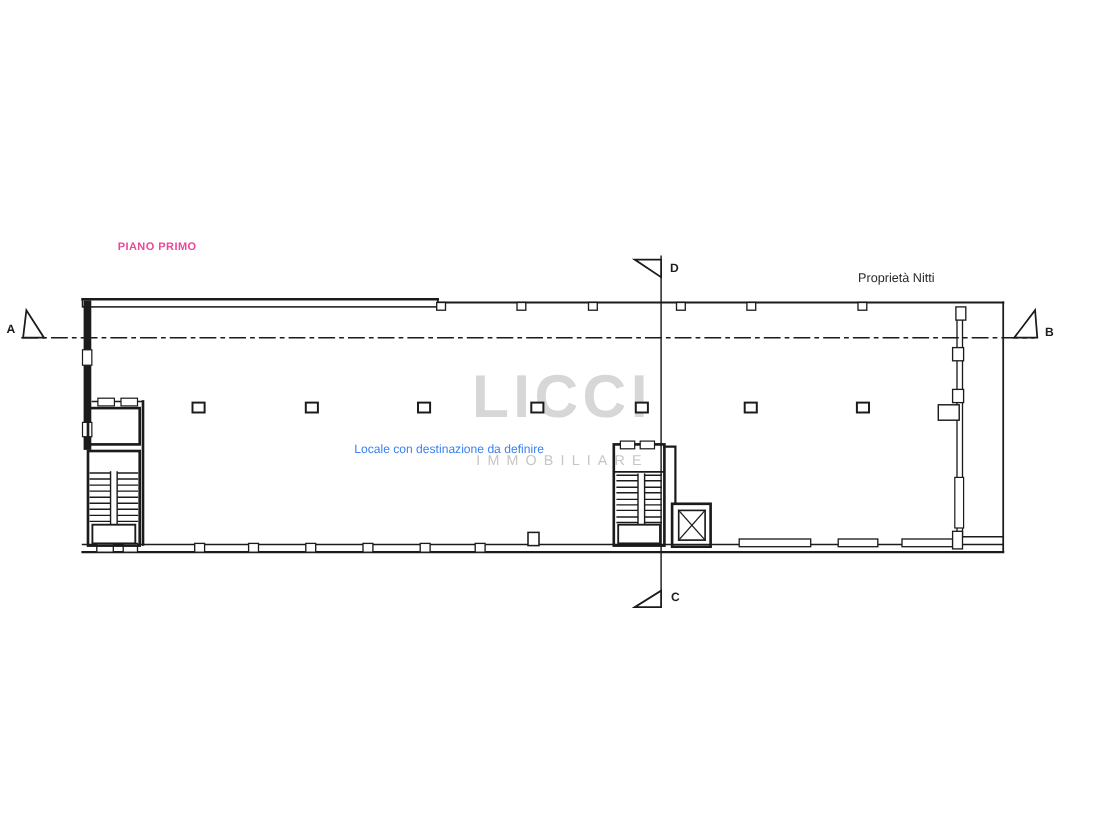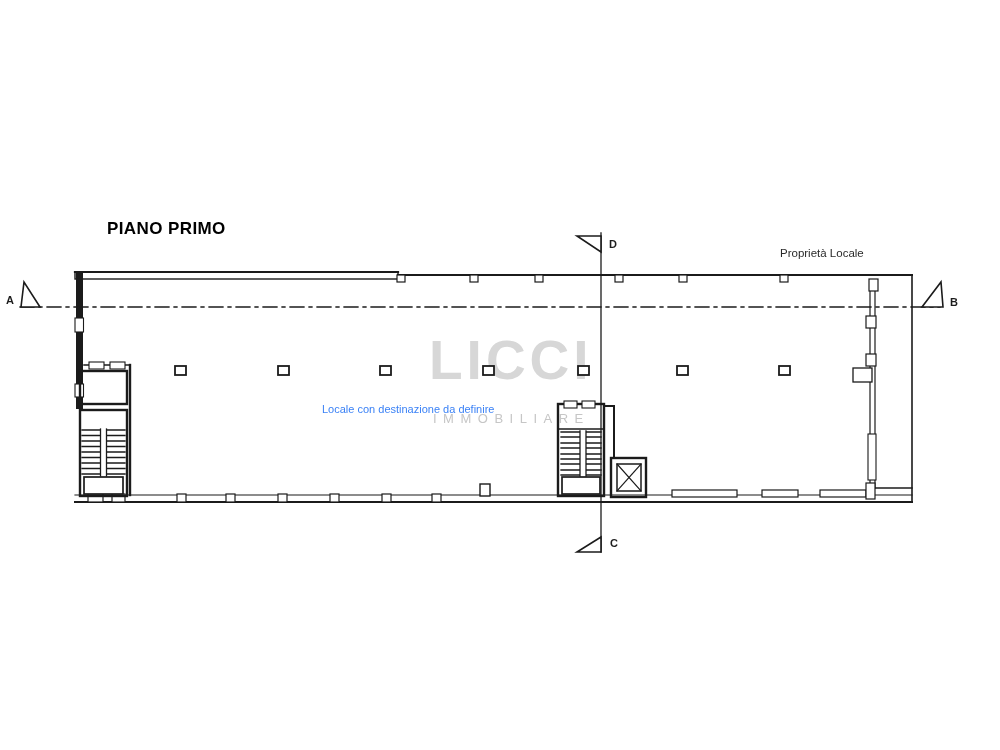--- a/index.html
+++ b/index.html
@@ -2,21 +2,21 @@
 <html><head>
 <meta charset="utf-8">
 <style>
   html,body{margin:0;padding:0;background:#ffffff;}
   .stage{
     position:relative;width:1000px;height:750px;background:#ffffff;
     overflow:hidden;font-family:"Liberation Sans",sans-serif;color:#1f1f1f;
   }
   .layer{position:absolute;left:0;top:0;width:100%;height:100%;}
   .lbl{position:absolute;white-space:nowrap;}
-  .plan-title{font-weight:bold;font-size:17px;letter-spacing:.4px;color:#000000;}
+  .plan-title{font-weight:bold;font-size:10px;letter-spacing:.4px;color:#ec4899;}
   .prop-label{font-size:11.5px;color:#2a2a2a;}
   .room-label{font-size:11px;color:#3b82f6;}
   .marker-label{font-size:11px;font-weight:bold;color:#1d1d1d;}
   .wm-logo{
     position:absolute;left:429px;top:333px;
     font-size:55px;font-weight:bold;letter-spacing:4px;line-height:1;
   }
   .wm-sub{
     position:absolute;left:433px;top:412px;
     font-size:13px;letter-spacing:6.5px;line-height:1;
@@ -144,21 +144,21 @@
         <polygon points="941,282 943,307 922,307" fill="#ffffff" stroke-width="1.6"></polygon>
         <polygon points="577,236 601,236 601,252" fill="#ffffff" stroke-width="1.6"></polygon>
         <polygon points="577,552 601,552 601,537" fill="#ffffff" stroke-width="1.6"></polygon>
       </g>
 
     </g>
   </svg>
 
   <div class="layer">
     <div class="lbl plan-title" style="left:107px;top:219px">PIANO PRIMO</div>
-    <div class="lbl prop-label" style="left:780px;top:247px">Proprietà Locale</div>
+    <div class="lbl prop-label" style="left:780px;top:247px">Proprietà Nitti</div>
     <div class="lbl room-label" style="left:322px;top:403px">Locale con destinazione da definire</div>
     <div class="lbl marker-label" style="left:6px;top:294px">A</div>
     <div class="lbl marker-label" style="left:950px;top:296px">B</div>
     <div class="lbl marker-label" style="left:609px;top:238px">D</div>
     <div class="lbl marker-label" style="left:610px;top:537px">C</div>
   </div>
 
 </div>
 
 </body></html>

